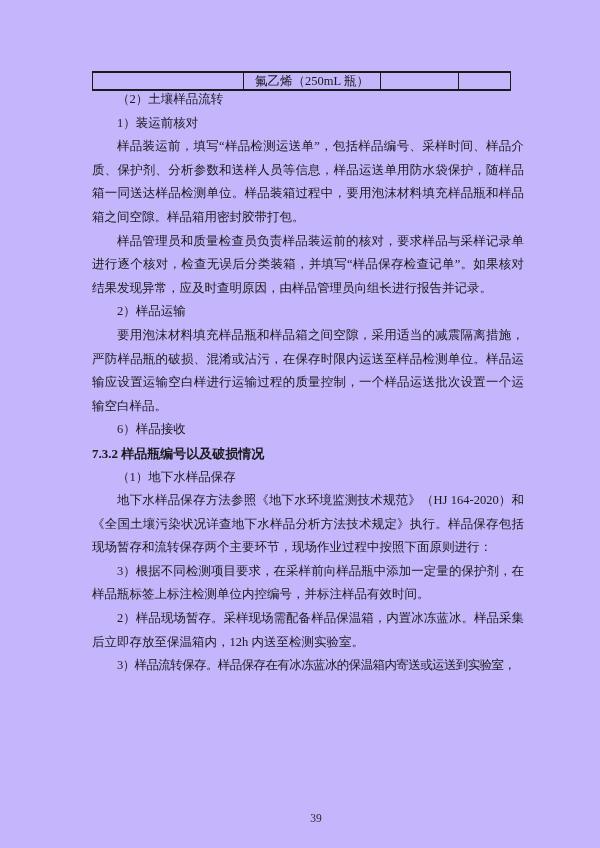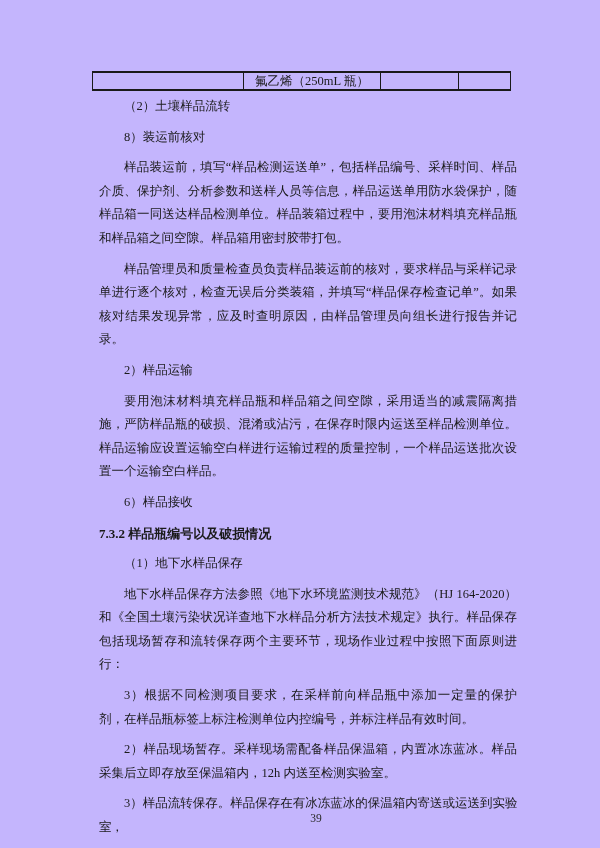--- a/index.html
+++ b/index.html
@@ -43,21 +43,21 @@
   .content {
     position: absolute;
     top: 88px;
     left: 92px;
     width: 432px;
     font-size: 12.5px;
     line-height: 23.6px;
     text-align: justify;
     text-justify: inter-ideograph;
   }
-  .blk { margin: 7px; }
+  .blk { margin: 0; }
   .blk.para { text-indent: 2em; }
   .blk.sub  { text-indent: 2em; text-align: left; }
   .blk.heading {
     font-weight: bold;
     text-indent: 0;
     text-align: left;
     font-size: 13px;
   }
   
   .content .blk:last-child { letter-spacing: -0.6px; }
@@ -91,21 +91,21 @@
         <td></td>
         <td>氟乙烯（250mL 瓶）</td>
         <td></td>
         <td></td>
       </tr>
     </tbody>
   </table>
 
   <div class="content">
       <div class="blk sub">（2）土壤样品流转</div>
-      <div class="blk sub">8）装运前核对</div>
+      <div class="blk sub">1）装运前核对</div>
       <div class="blk para">样品装运前，填写“样品检测运送单”，包括样品编号、采样时间、样品介质、保护剂、分析参数和送样人员等信息，样品运送单用防水袋保护，随样品箱一同送达样品检测单位。样品装箱过程中，要用泡沫材料填充样品瓶和样品箱之间空隙。样品箱用密封胶带打包。</div>
       <div class="blk para">样品管理员和质量检查员负责样品装运前的核对，要求样品与采样记录单进行逐个核对，检查无误后分类装箱，并填写“样品保存检查记单”。如果核对结果发现异常，应及时查明原因，由样品管理员向组长进行报告并记录。</div>
       <div class="blk sub">2）样品运输</div>
       <div class="blk para">要用泡沫材料填充样品瓶和样品箱之间空隙，采用适当的减震隔离措施，严防样品瓶的破损、混淆或沾污，在保存时限内运送至样品检测单位。样品运输应设置运输空白样进行运输过程的质量控制，一个样品运送批次设置一个运输空白样品。</div>
       <div class="blk sub">6）样品接收</div>
       <div class="blk heading">7.3.2 样品瓶编号以及破损情况</div>
       <div class="blk sub">（1）地下水样品保存</div>
       <div class="blk para">地下水样品保存方法参照《地下水环境监测技术规范》（HJ 164-2020）和《全国土壤污染状况详查地下水样品分析方法技术规定》执行。样品保存包括现场暂存和流转保存两个主要环节，现场作业过程中按照下面原则进行：</div>
       <div class="blk para">3）根据不同检测项目要求，在采样前向样品瓶中添加一定量的保护剂，在样品瓶标签上标注检测单位内控编号，并标注样品有效时间。</div>
       <div class="blk para">2）样品现场暂存。采样现场需配备样品保温箱，内置冰冻蓝冰。样品采集后立即存放至保温箱内，12h 内送至检测实验室。</div>

